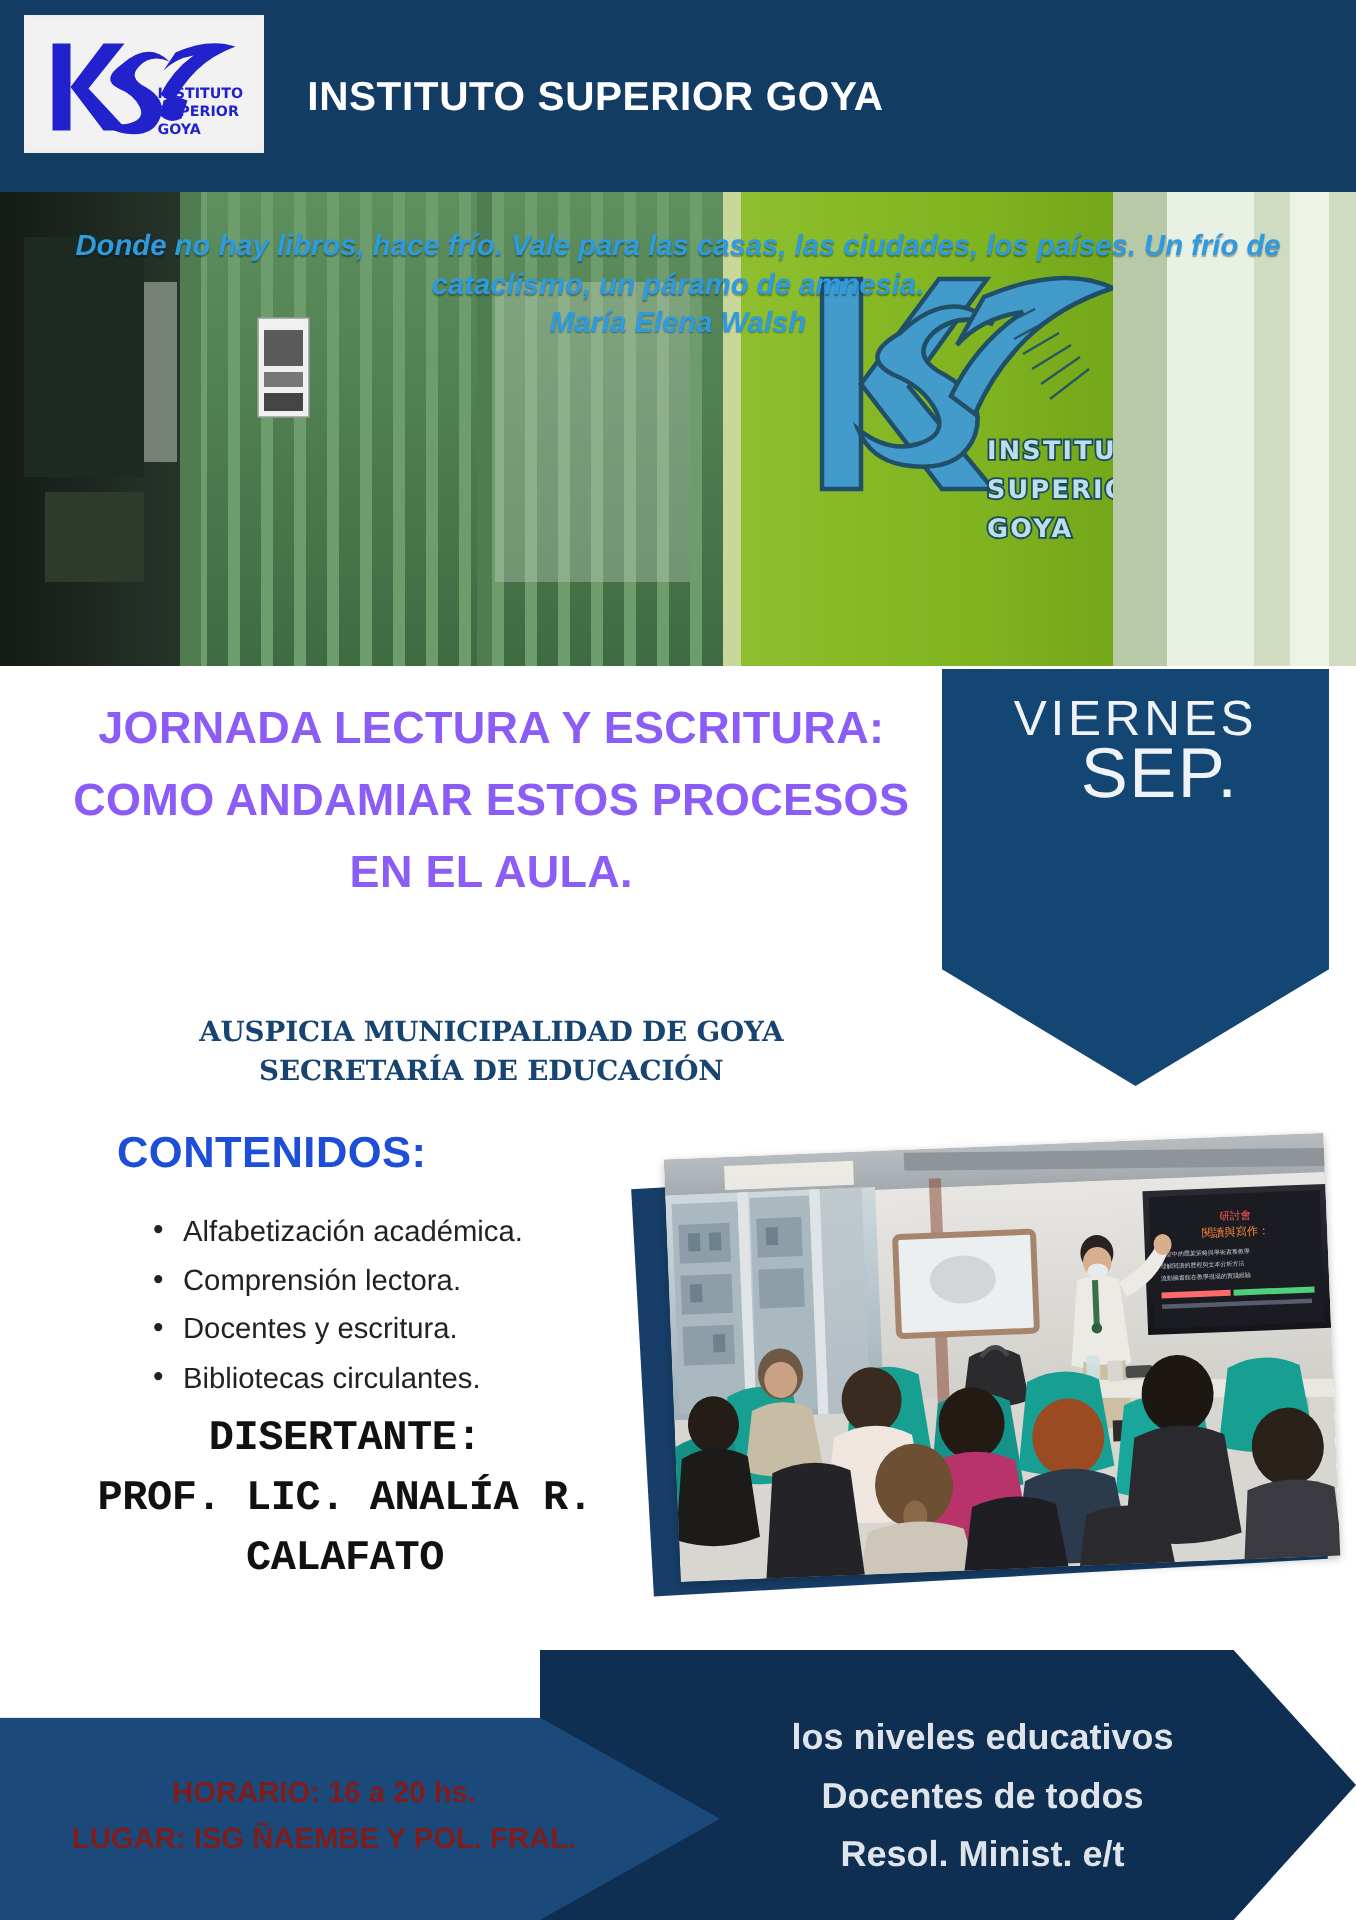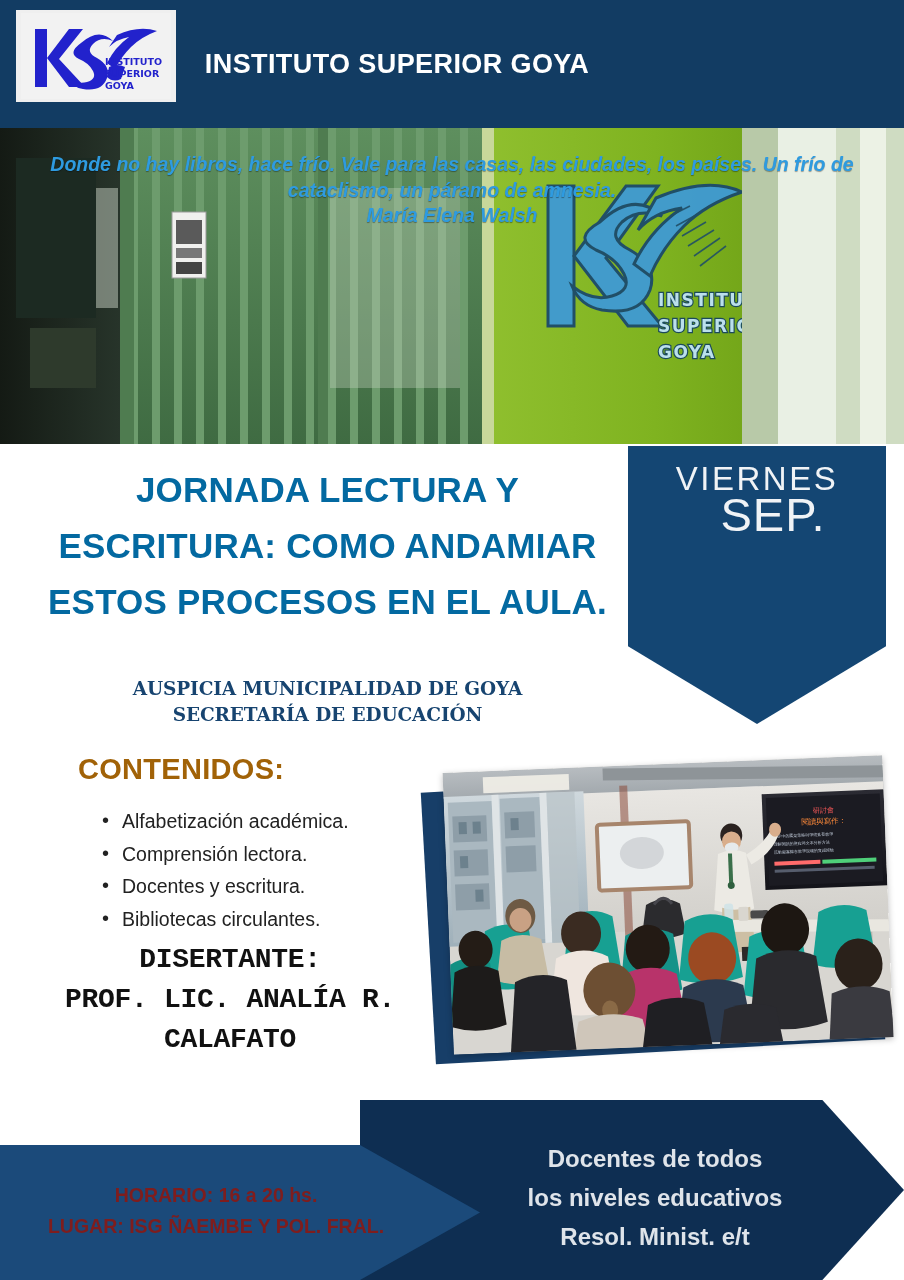--- a/index.html
+++ b/index.html
@@ -67,39 +67,39 @@
     color:#f0f3f6;
   }
   .date-dow { font-size:33px; letter-spacing:2.5px; margin-top:16px; line-height:1; font-weight:300;}
   .date-num { font-size:93px; line-height:0.92; font-weight:300; letter-spacing:1px; margin-top:2px;}
   .date-mon { font-size:47px; line-height:1; font-weight:300; letter-spacing:1px; margin-top:-4px;margin-left:32px;}
 
   
   .main-title {
     position:absolute; left:45px; top:462px; width:565px;
     text-align:center;
-    color:#0369a1;
-    font-size:35px; font-weight:bold;
+    color:#8b5cf6;
+    font-size:30px; font-weight:bold;
     line-height:1.6;
     letter-spacing:0.2px;
   }
   .auspicia {
     position:absolute; left:45px; top:676px; width:565px;
     text-align:center;
     color:#174470;
     font-family:"DejaVu Serif", serif;
     font-size:18.5px; font-weight:bold;
     line-height:1.42;
     letter-spacing:-0.1px;
   }
 
   
   .contenidos-head {
     position:absolute; left:78px; top:753px;
-    color:#a16207;
+    color:#1d4ed8;
     font-size:29px; font-weight:bold; letter-spacing:0.3px;
   }
   .contenidos-list {
     position:absolute; left:100px; top:805px; width:330px;
     list-style:none;
   }
   .contenidos-list li {
     color:#222222;
     font-size:19.5px;
     line-height:1.67;
@@ -456,16 +456,16 @@
   </div>
 </div>
 
 <div class="footer-dark"></div>
 <div class="footer-light"></div>
 <div class="footer-left-text">
   <div>HORARIO: 16 a 20 hs.</div>
   <div>LUGAR: ISG ÑAEMBE Y POL. FRAL.</div>
 </div>
 <div class="footer-right-text">
+  <div>los niveles educativos</div>
   <div>Docentes de todos</div>
-  <div>los niveles educativos</div>
   <div>Resol. Minist. e/t</div>
 </div>
 
 </body></html>

